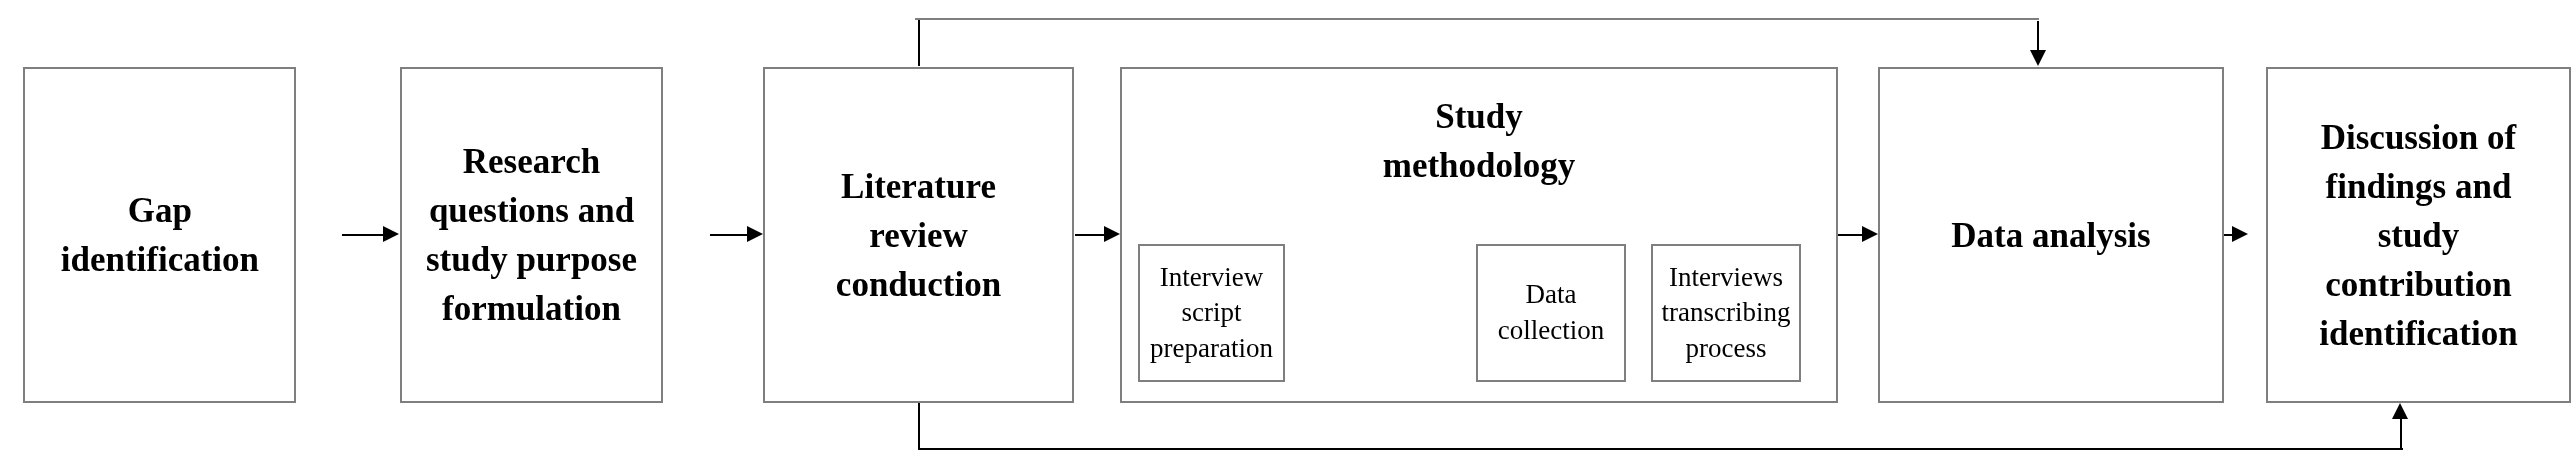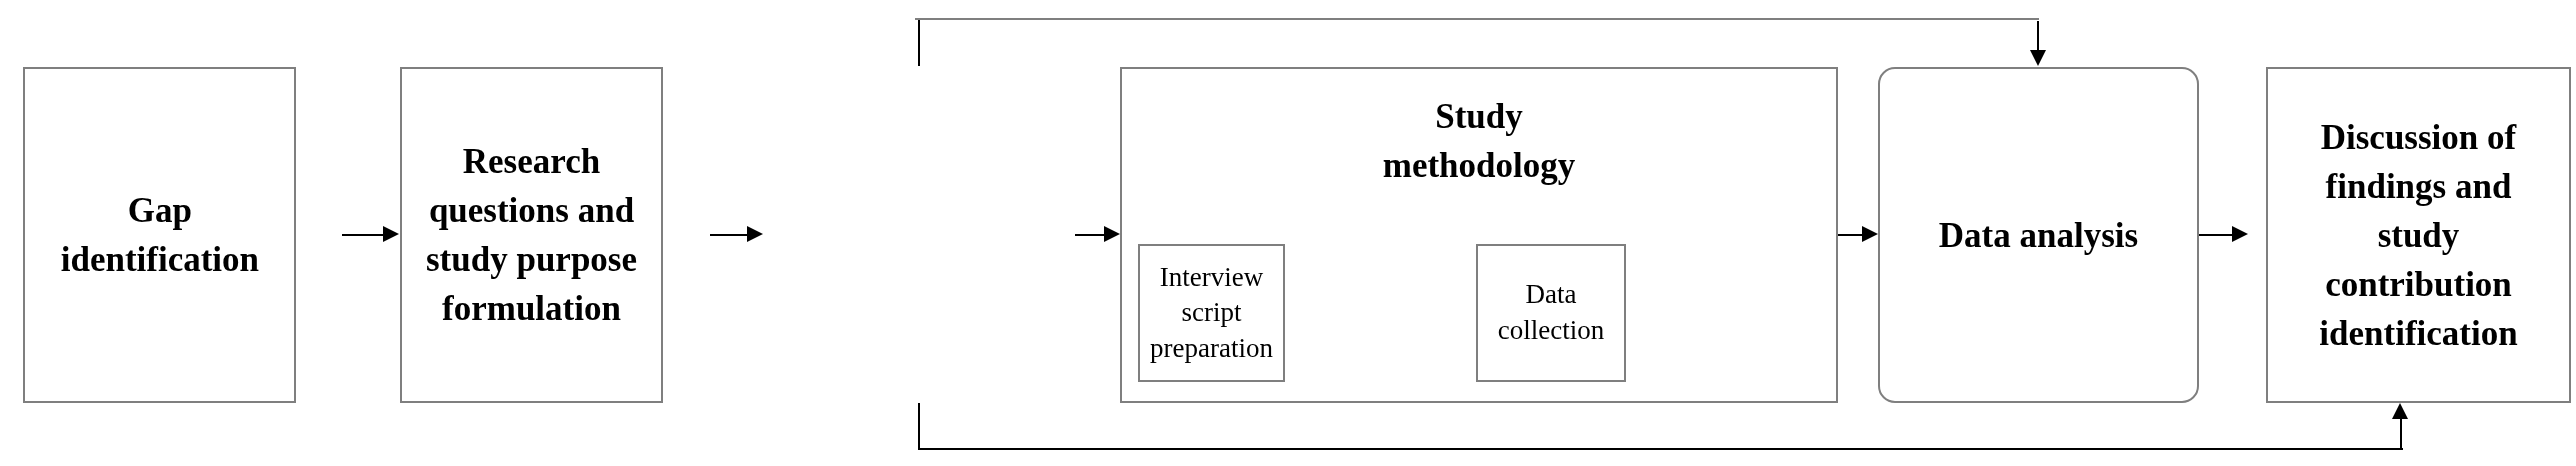--- a/index.html
+++ b/index.html
@@ -120,37 +120,47 @@
 identification</span>
   </div>
 
   <div class="box" style="left:400px; width:263px;">
     <span class="box-label">Research
 questions and
 study purpose
 formulation</span>
   </div>
 
+  <div class="box" style="left:763px; width:311px;">
+    <span class="box-label">Literature
+review
+conduction</span>
+  </div>
 
   <div class="box" id="box-methodology" style="left:1120px; width:718px;">
     <div class="method-title">Study
 methodology</div>
 
     <div class="subbox" style="left:16px; width:147px;justify-content:center;">
       <span class="subbox-label">Interview
 script
 preparation</span>
     </div>
     <div class="subbox" style="left:354px; width:150px;align-items:center;">
       <span class="subbox-label">Data
 collection</span>
     </div>
+    <div class="subbox" style="left:529px; width:150px;">
+      <span class="subbox-label">Interviews
+transcribing
+process</span>
+    </div>
   </div>
 
-  <div class="box" style="left:1878px; width:321px;border-radius:17px;">
+  <div class="box" style="left:1878px; width:346px;">
     <span class="box-label">Data analysis</span>
   </div>
 
   <div class="box" style="left:2248px; width:305px;margin-left:18px;">
     <span class="box-label">Discussion of
 findings and
 study
 contribution
 identification</span>
   </div>

